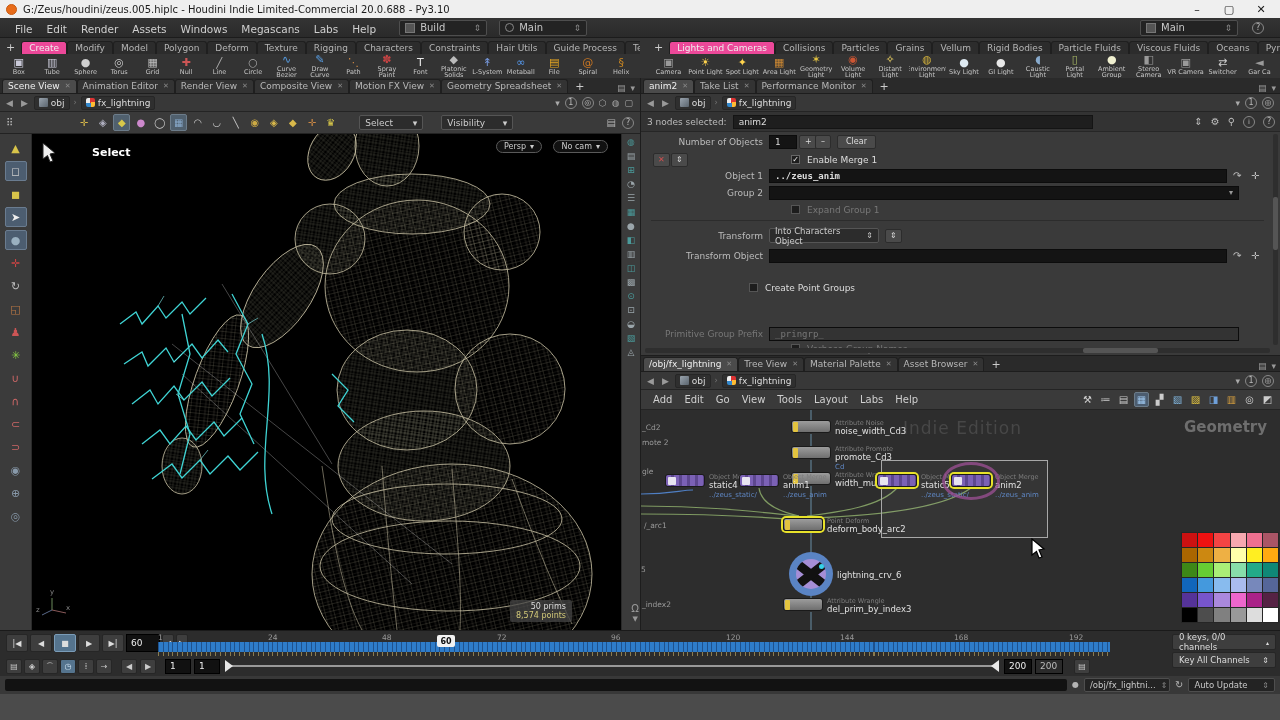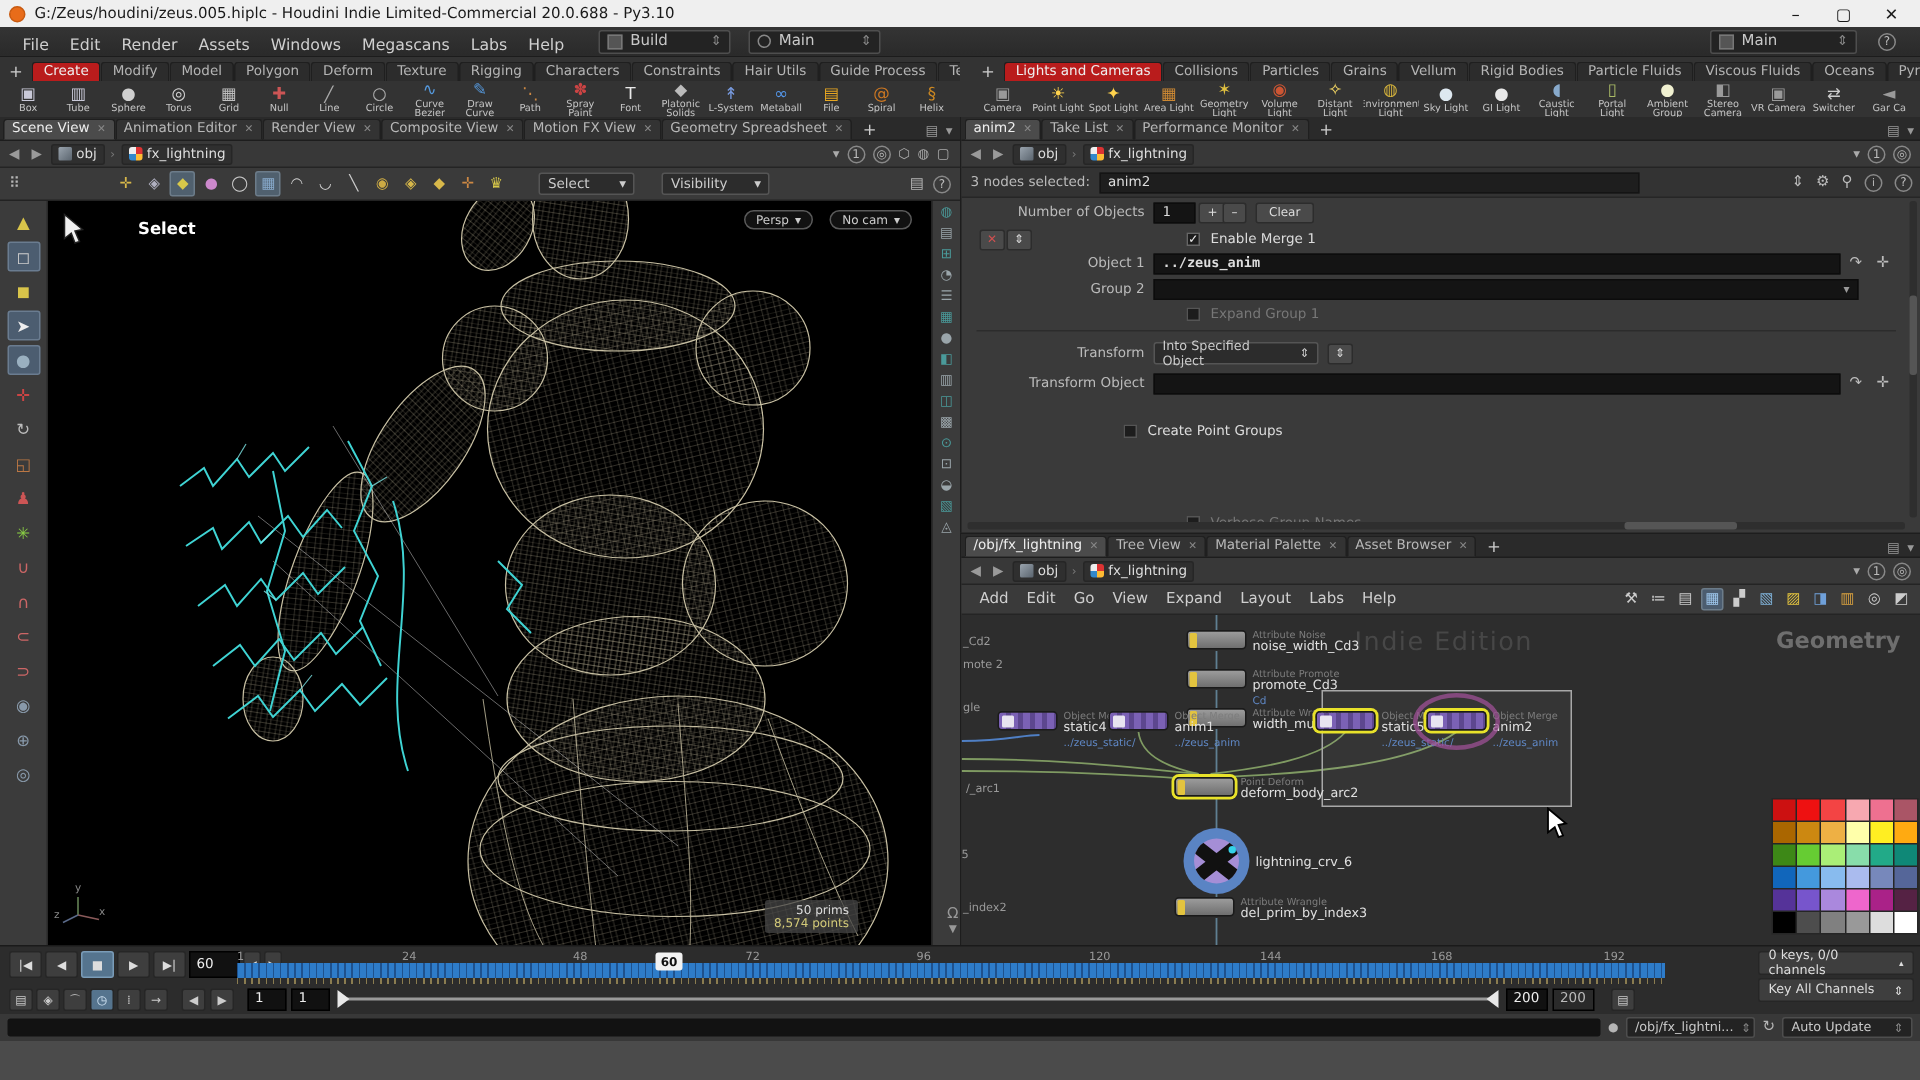--- a/index.html
+++ b/index.html
@@ -16,21 +16,21 @@
 .menubar{position:absolute;left:0;top:18px;width:1280px;height:20px;background:linear-gradient(#343434,#2a2a2a);border-bottom:1px solid #1c1c1c;display:flex;align-items:center;padding:0 8px;gap:2px}
 .menu-item{color:#cfcfcf;font-size:10.5px;padding:2px 7px;border-radius:2px}
 .combo{background:#232323;border:1px solid #4e4e4e;border-radius:2px;color:#c8c8c8;font-size:10px;height:16px;display:inline-flex;align-items:center;gap:5px;padding:0 5px;white-space:nowrap}
 .combo .spin{color:#888;font-size:9px}
 .cicon{width:10px;height:10px;display:inline-block;background:#555;border:1px solid #777}
 
 .shelf{position:absolute;left:0;top:38px;width:1280px;height:40px;background:#333}
 .shelf-half{position:absolute;top:0;height:40px}
 .shtabs{display:flex;height:16px;align-items:flex-end;overflow:hidden}
 .shtab{font-size:9px;color:#b5b5b5;background:#2c2c2c;border:1px solid #1f1f1f;border-bottom:none;padding:1px 7px;white-space:nowrap;border-radius:3px 3px 0 0}
-.shtab.active{background:#b91c1c;color:#eee}
+.shtab.active{background:#ec4899;color:#eee}
 .shtools{display:flex;height:24px;align-items:center;padding:0 2px;overflow:hidden}
 .shtool{display:flex;flex-direction:column;align-items:center;justify-content:center;min-width:33px;flex:1;overflow:hidden}
 .shtool .g{font-size:11px;line-height:11px}
 .shtool .lbl{font-size:6.5px;color:#c5c5c5;line-height:6.5px;text-align:center;max-width:46px;margin-top:1px}
 .vhandle{position:absolute;left:641px;top:40px;width:6px;height:34px;color:#666;font-size:8px;letter-spacing:-2px;writing-mode:vertical-rl}
 
 .tabrow{position:absolute;display:flex;align-items:flex-end;height:16px;background:#2a2a2a;border-bottom:1px solid #1d1d1d;padding-left:2px;gap:1px}
 .ptab{font-size:9px;color:#b8b8b8;background:#333;border:1px solid #1f1f1f;border-bottom:none;padding:1px 5px 2px;white-space:nowrap;border-radius:3px 3px 0 0;display:inline-flex;gap:5px;align-items:center}
 .ptab.active{background:#4b4b4b;color:#eee}
 .ptab .tclose{color:#888;font-size:7px}
@@ -648,34 +648,38 @@
       <span style="position:absolute;left:588px;color:#999;font-size:8px">▾</span>
     </div>
     <div class="prow" style="left:0;top:124px;width:640px">
       <span class="chk off" style="position:absolute;left:150px"></span>
       <span class="chklabel dim2" style="position:absolute;left:166px">Expand Group 1</span>
     </div>
     <div class="divline" style="top:142px"></div>
     <div class="prow" style="left:0;top:150px;width:640px">
       <span class="plabel" style="left:0">Transform</span>
       <span class="selcombo" style="position:absolute;left:128px;width:110px">
-          <span style="flex:1;font-size:8.5px">Into Specified Object</span>
+          <span style="flex:1;font-size:8.5px">Into Characters Object</span>
           <span style="font-size:8px">⇕</span>
         </span>
       <span class="smbtn" style="position:absolute;left:244px;padding:0 4px">⇕</span>
     </div>
     <div class="prow" style="left:0;top:170px;width:640px">
       <span class="plabel" style="left:0">Transform Object</span>
       <span class="pfield" style="left:128px;width:458px"></span>
       <span style="position:absolute;left:592px;color:#bbb;font-size:10px">↷</span>
       <span style="position:absolute;left:610px;color:#bbb;font-size:10px">✛</span>
     </div>
     <div class="prow" style="left:0;top:202px;width:640px">
       <span class="chk off" style="position:absolute;left:108px"></span>
       <span class="chklabel" style="position:absolute;left:124px">Create Point Groups</span>
+    </div>
+    <div class="prow" style="left:0;top:248px;width:640px">
+      <span class="plabel dim2" style="left:0">Primitive Group Prefix</span>
+      <span class="pfield dim" style="left:128px;width:470px">_pringrp_</span>
     </div>
     <div class="prow" style="left:0;top:263px;width:640px">
       <span class="chk off" style="position:absolute;left:150px"></span>
       <span class="chklabel dim2" style="position:absolute;left:166px">Verbose Group Names</span>
     </div>
     <div class="vscroll">
         <i></i>
       </div>
     <div class="hscroll">
         <i></i>
@@ -725,21 +729,21 @@
           <span class="circ">1</span>
           <span class="circ">◎</span>
         </span>
     </div>
     <div class="nmenu">
       <span class="row">
           <span class="menu-item">Add</span>
           <span class="menu-item">Edit</span>
           <span class="menu-item">Go</span>
           <span class="menu-item">View</span>
-          <span class="menu-item">Expand</span>
+          <span class="menu-item">Tools</span>
           <span class="menu-item">Layout</span>
           <span class="menu-item">Labs</span>
           <span class="menu-item">Help</span>
         </span>
       <span class="nmenuicons">
           <span class="nmi" style="color: rgb(204, 204, 204);">⚒</span>
           <span class="nmi" style="color: rgb(204, 204, 204);">≔</span>
           <span class="nmi" style="color: rgb(204, 204, 204);">▤</span>
           <span class="nmi on" style="color: rgb(158, 199, 238);">▦</span>
           <span class="nmi" style="color: rgb(204, 204, 204);">▞</span>

